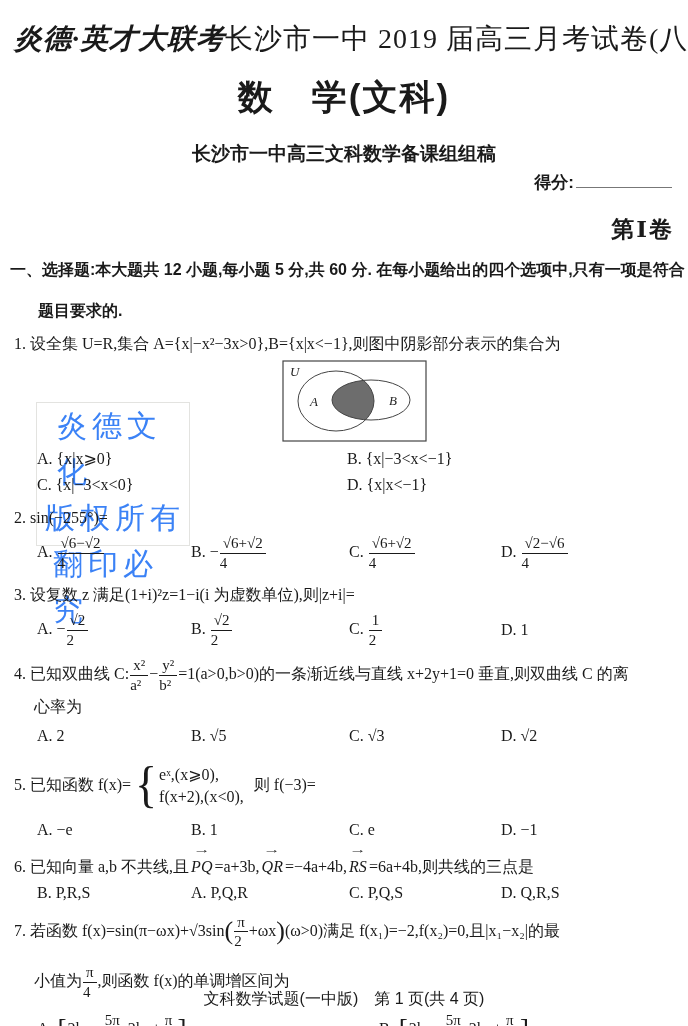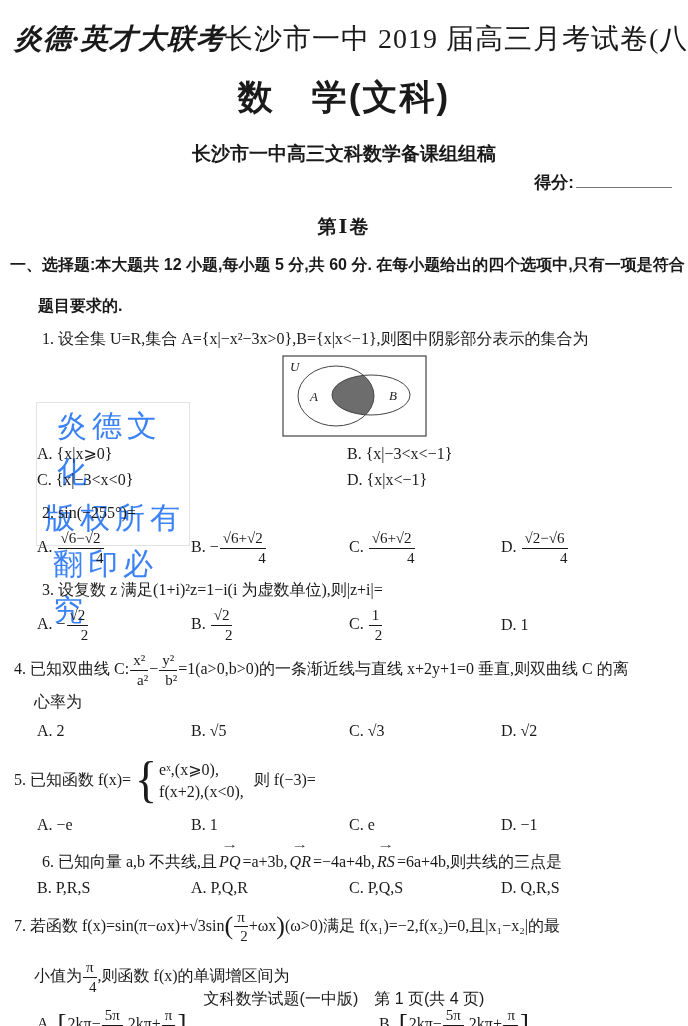--- a/index.html
+++ b/index.html
@@ -16,34 +16,34 @@
   .title{margin-top:20px;text-align:center;font-size:28px;white-space:nowrap;}
   .title-brush{font-weight:900;font-style:italic;letter-spacing:1px;}
   .title-rest{font-weight:500;letter-spacing:1px;}
   .subject{margin-top:16px;text-align:center;font-size:35px;font-weight:bold;
     font-family:"Liberation Sans","DejaVu Sans",sans-serif;letter-spacing:2px;}
   .byline{margin-top:20px;text-align:center;font-size:19px;font-weight:bold;
     font-family:"Liberation Sans","DejaVu Sans",sans-serif;}
   .score-row{margin-top:4px;text-align:right;font-size:17px;font-weight:bold;
     font-family:"Liberation Sans","DejaVu Sans",sans-serif;padding-right:2px;}
   .score-line{display:inline-block;width:96px;border-bottom:1.5px solid #777;height:14px;margin-left:2px;}
-  .section-title{margin-top:20px;text-align:center;font-size:19px;font-weight:bold;letter-spacing:2px;}
+  .section-title{margin-top:20px;text-align:right;font-size:23px;font-weight:bold;letter-spacing:2px;}
   .instr{margin-top:12px;font-size:16px;font-weight:bold;line-height:26px;white-space:nowrap;
     font-family:"Liberation Sans","DejaVu Sans",sans-serif;margin-left:-4px;}
   .instr2{margin-top:15px;margin-left:24px;}
   
-  .stem{margin-top:7px;line-height:26px;white-space:nowrap;margin-left:28px;}
+  .stem{margin-top:7px;line-height:26px;white-space:nowrap;}
   .stemline{line-height:26px;white-space:nowrap;}
   .optrow{display:grid;margin-left:23px;line-height:26px;align-items:center;white-space:nowrap;}
   .optrow.four{grid-template-columns:154px 158px 152px auto;}
   .optrow.two{grid-template-columns:310px auto;}
   .opt .lbl{margin-right:4px;}
   .tallrow{min-height:44px;}
   
-  .frac{display:inline-block;vertical-align:middle;text-align:right;line-height:1.12;font-size:15px;margin:0 1px;}
+  .frac{display:inline-block;vertical-align:middle;text-align:left;line-height:1.12;font-size:15px;margin:0 1px;}
   .frac .num{display:block;border-bottom:1px solid #1a1a1a;padding:0 3px 1px;}
   .frac .den{display:block;padding-top:1px;}
   
   .vec{position:relative;display:inline-block;font-style:italic;padding:0 2px;margin-top:2px;}
   .vec::before{content:"→";position:absolute;top:-0.85em;left:50%;
     transform:translateX(-50%) scaleX(1.5);font-size:0.72em;font-style:normal;line-height:1;}
   
   .piecewise{display:flex;align-items:center;margin-top:12px;}
   .brace{font-size:46px;font-weight:200;transform:scaleY(1.12);margin:0 2px 4px 4px;line-height:1;}
   .cases div{line-height:22px;white-space:nowrap;}

